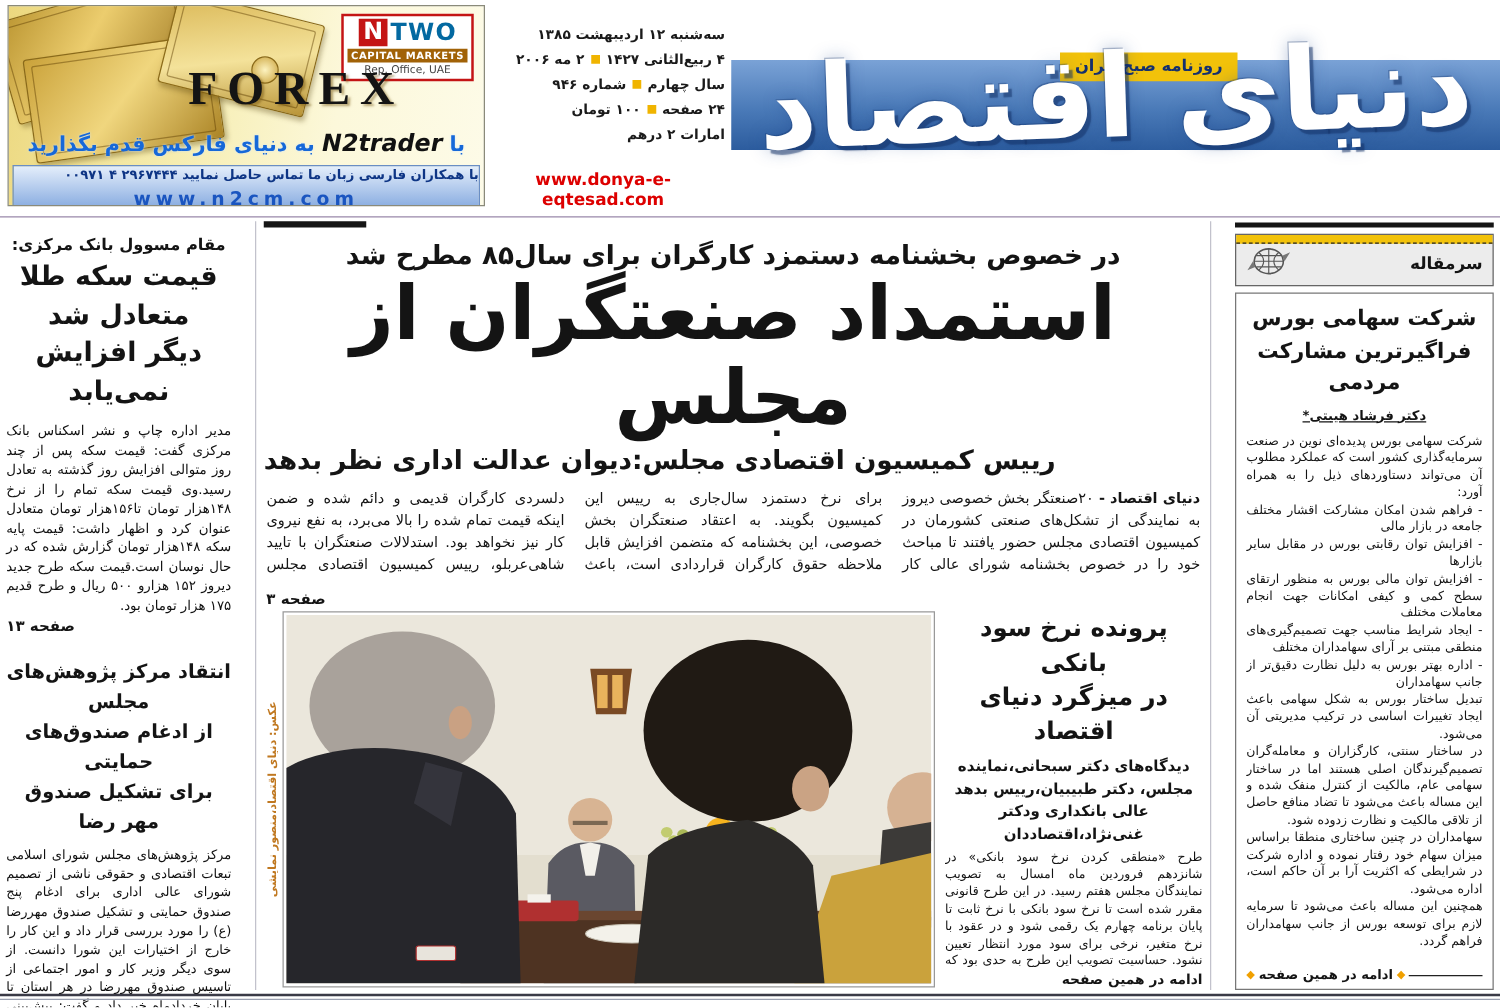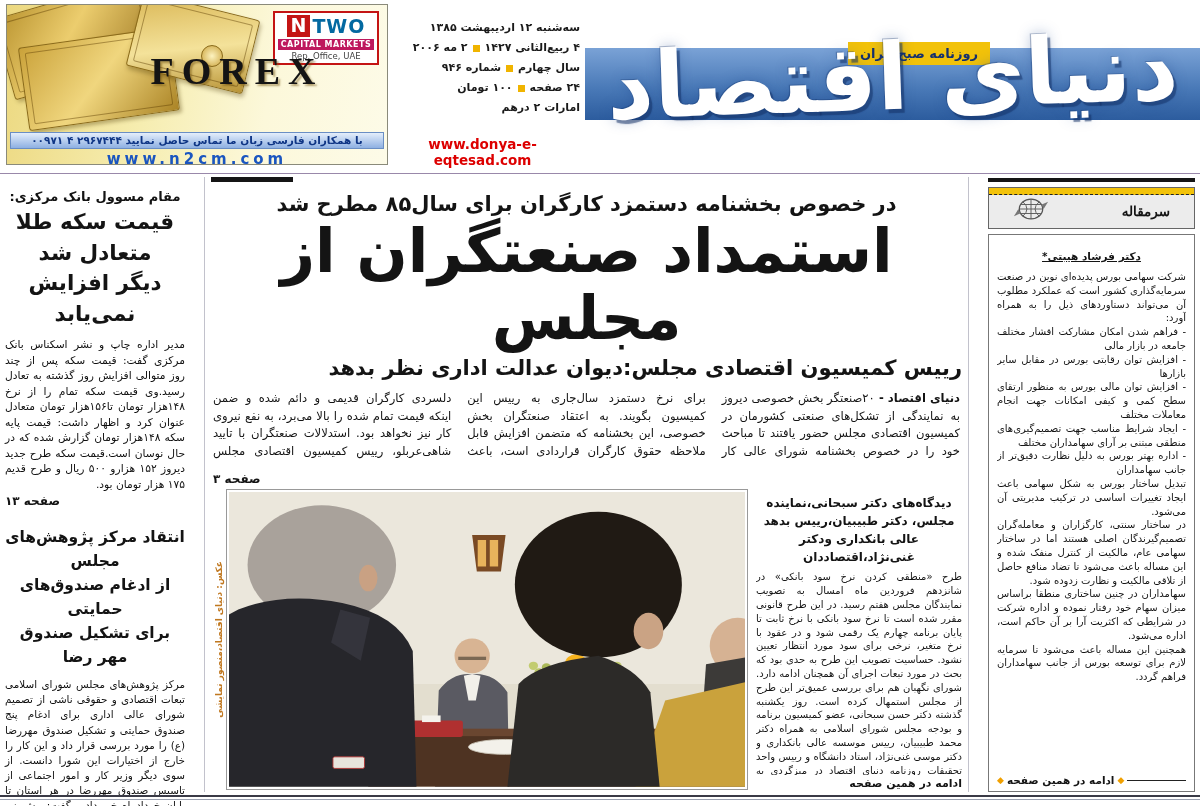--- a/index.html
+++ b/index.html
@@ -18,31 +18,31 @@
   .bill::after { content:""; position:absolute; inset:5px; border:1px solid rgba(90,60,0,.45); border-radius:2px; }
   .b1 { left:6px; top:8px; width:152px; height:84px; transform:rotate(-16deg); background:linear-gradient(135deg,#b8922e,#eccd6e 45%,#9c7622); }
   .b2 { left:28px; top:48px; width:152px; height:84px; transform:rotate(-8deg); background:linear-gradient(135deg,#caa23a,#f0d67e 50%,#ab8426); }
   .b3 { left:138px; top:16px; width:120px; height:76px; transform:rotate(14deg); background:linear-gradient(160deg,#d9b654,#f4e29a 55%,#b89336); }
   .coin { position:absolute; left:206px; top:56px; width:22px; height:22px; border-radius:50%;
           background:radial-gradient(#fdf3c0,#caa23a); border:1px solid #8a6a1a; }
   .ntwo { position:absolute; right:8px; top:6px; width:106px; border:2px solid #c41414; background:#fff; padding:2px 3px 2px; text-align:center; }
   .ntwo-top { display:flex; align-items:center; justify-content:center; gap:2px; }
   .n-box { background:#c41414; color:#fff; font-weight:bold; font-size:19px; line-height:1.1; padding:0 4px 1px; }
   .two-txt { color:#0369a1; font-weight:bold; font-size:19px; letter-spacing:1px; }
-  .cap-bar { background:#be185d; color:#fff; font-size:8px; font-weight:bold; letter-spacing:.5px; margin-top:2px; padding:1px 0; }
+  .cap-bar { background:#a16207; color:#fff; font-size:8px; font-weight:bold; letter-spacing:.5px; margin-top:2px; padding:1px 0; }
   .rep-txt { font-size:8.5px; color:#444; margin-top:1px; }
   .forex-title { position:absolute; left:86px; right:6px; top:44px; text-align:center;
                  font-family:"Liberation Serif", serif; font-weight:bold; font-size:38px; letter-spacing:8px;
                  color:#141414; text-shadow:2px 2px 2px rgba(120,90,20,.55); }
   .forex-tagline { position:absolute; left:4px; right:4px; top:99px; direction:rtl; text-align:center;
                    font-weight:bold; font-size:16.5px; color:#1668d8; text-shadow:0 0 2px #cfe4ff; }
   .brand { font-size:19px; color:#111; text-shadow:none; display:inline-block; direction:ltr; font-style:italic; }
-  .contact-strip { position:absolute; left:3px; right:3px; top:127px; height:17px;
+  .contact-strip { position:absolute; left:3px; right:3px; top:127px; height:33px;
                    background:linear-gradient(#e4eefb,#8eb0e2); border:1px solid #6a8ec4; color:#0e3585;
-                   font-weight:bold; font-size:10.5px; text-align:center; line-height:15px; }
+                   font-weight:bold; font-size:10.5px; line-height:15px; }
   .ad-url { position:absolute; left:3px; right:3px; top:145px; text-align:center; color:#1a55c0;
             font-weight:bold; font-size:15px; letter-spacing:4px; }
 
   
   .date-block { position:absolute; left:392px; top:6px; width:192px; height:162px; }
   .red-tagline { color:#dd0000; font-weight:bold; font-size:12.5px; text-align:center; direction:rtl; }
   .dates { margin-top:15px; direction:rtl; font-size:11px; font-weight:bold; color:#1a1a1a; text-align:right; padding-right:4px; }
   .dl { margin-bottom:7px; white-space:nowrap; }
   .sq { display:inline-block; width:7px; height:7px; background:#f0b400; margin:0 5px; vertical-align:middle; }
   .site-url { position:absolute; bottom:0; left:0; right:11px; text-align:center; color:#dd0000; font-weight:bold; font-size:13.5px; }
@@ -73,21 +73,21 @@
   .a1-head  { font-size:21.5px; font-weight:bold; text-align:center; line-height:1.42; white-space:pre-line; margin-top:3px; direction:rtl; }
   .a-body   { direction:rtl; text-align:justify; font-size:10.7px; line-height:1.45; margin-top:8px; color:#101010; }
   .pageref  { font-weight:bold; font-size:12px; direction:rtl; text-align:left; margin-top:2px; }
   .ysep { height:4px; background:#f2c114; width:116px; margin:9px auto 4px; }
   .a2-head { font-size:15.5px; font-weight:bold; text-align:center; line-height:1.55; white-space:pre-line; margin-top:4px; direction:rtl; }
   .redbar { height:5px; background:#cc2200; margin:9px -5px 0; }
 
   
   .kicker { font-size:21px; font-weight:bold; text-align:center; margin-top:10px; direction:rtl; }
   .bigh { font-size:60px; font-weight:bold; text-align:center; direction:rtl; line-height:1.12; margin-top:2px; }
-  .subh { font-size:21px; font-weight:bold; text-align:right; direction:rtl; margin:4px 0 10px; }
+  .subh { font-size:21px; font-weight:bold; text-align:left; direction:rtl; margin:4px 0 10px; }
   .b3wrap { direction:rtl; padding:0 2px; column-count:3; column-gap:16px; font-size:11.6px; line-height:1.5;
             text-align:justify; height:80px; overflow:hidden; }
   .lead { font-weight:bold; }
   .p3 { font-weight:bold; font-size:12px; text-align:left; padding-left:2px; margin:2px 0 3px; direction:rtl; }
   .prow { display:flex; direction:rtl; gap:8px; flex:1; min-height:0; padding-bottom:2px; }
   .rate { width:206px; display:flex; flex-direction:column; direction:rtl; }
   .rhead { font-size:19.5px; font-weight:bold; text-align:center; line-height:1.4; white-space:pre-line; }
   .rsub  { font-size:12px; font-weight:bold; text-align:center; line-height:1.5; margin:5px 0 4px; }
   .rbody { font-size:10px; line-height:1.38; text-align:justify; flex:1; overflow:hidden; }
   .rcont { font-weight:bold; font-size:11px; margin-top:2px; }
@@ -95,21 +95,21 @@
   .credit { width:15px; display:flex; align-items:center; justify-content:center; }
   .credit span { writing-mode:vertical-rl; transform:rotate(180deg); font-size:9px; font-weight:bold;
                  color:#c07820; white-space:nowrap; }
   .pframe { flex:1; border:1px solid #999; background:#fff; padding:2px; display:flex; min-width:0; }
   .pframe svg { width:100%; height:100%; }
 
   
   .rc-bar { height:4px; background:#151515; margin-top:1px; }
   .ed-head { border:1px solid #666; margin-top:5px; background:#ececec; }
   .ed-yellow { height:7px; background:#f2c20a; border-bottom:1px dashed #222; }
-  .ed-row { display:flex; direction:rtl; align-items:center; justify-content:space-between; padding:2px 24px 3px;font-family:Liberation Serif, serif; }
+  .ed-row { display:flex; direction:rtl; align-items:center; justify-content:space-between; padding:2px 8px 3px; }
   .ed-label { font-weight:bold; font-size:13.5px; }
   .ed-box { border:1.5px solid #777; margin-top:5px; flex:1; padding:8px 8px 5px; display:flex;
             flex-direction:column; direction:rtl; min-height:0; }
   .ed-title { font-size:17px; font-weight:bold; text-align:center; line-height:1.5; white-space:pre-line; }
   .ed-author { font-size:10.5px; font-weight:bold; text-align:center; margin:7px 0 8px; text-decoration:underline; }
   .ed-body { font-size:10px; line-height:1.38; text-align:justify; white-space:pre-line; flex:1; overflow:hidden; }
   .ed-cont { display:flex; align-items:center; gap:3px; margin-top:4px; }
   .ed-cont .rule { flex:1; border-top:1.5px solid #222; }
   .ed-cont .dia { color:#f0a000; font-size:9px; }
   .ed-cont .lbl { font-size:10.5px; font-weight:bold; }
@@ -133,20 +133,25 @@
       </div>
       <div class="ntwo">
         <div class="ntwo-top">
           <span class="n-box">N</span>
           <span class="two-txt">TWO</span>
         </div>
         <div class="cap-bar">CAPITAL MARKETS</div>
         <div class="rep-txt">Rep. Office, UAE</div>
       </div>
       <div class="forex-title">FOREX</div>
+      <div class="forex-tagline" dir="rtl">
+        <span>با</span>
+        <span class="brand">N2trader</span>
+        <span>به دنیای فارکس قدم بگذارید</span>
+      </div>
       <div class="contact-strip" dir="rtl">با همکاران فارسی زبان ما تماس حاصل نمایید ۲۹۶۷۴۴۴ ۴ ۰۰۹۷۱</div>
       <div class="ad-url">www.n2cm.com</div>
     </div>
 
     <div class="date-block">
       <div class="dates">
         <div class="dl">سه‌شنبه ۱۲ اردیبهشت ۱۳۸۵</div>
         <div class="dl">
           <span>۴ ربیع‌الثانی ۱۴۲۷</span><span class="sq"></span><span>۲ مه ۲۰۰۶</span>
         </div>
@@ -198,20 +203,22 @@
       <div class="kicker">در خصوص بخشنامه دستمزد کارگران برای سال۸۵ مطرح شد</div>
       <h1 class="bigh">استمداد صنعتگران از مجلس</h1>
       <div class="subh">رییس کمیسیون اقتصادی مجلس:دیوان عدالت اداری نظر بدهد</div>
       <div class="b3wrap">
         <span class="lead">دنیای اقتصاد - </span><span>۲۰صنعتگر بخش خصوصی دیروز به نمایندگی از تشکل‌های صنعتی کشورمان در کمیسیون اقتصادی مجلس حضور یافتند تا مباحث خود را در خصوص بخشنامه شورای عالی کار برای نرخ دستمزد سال‌جاری به رییس این کمیسیون بگویند. به اعتقاد صنعتگران بخش خصوصی، این بخشنامه که متضمن افزایش قابل ملاحظه حقوق کارگران قراردادی است، باعث دلسردی کارگران قدیمی و دائم شده و ضمن اینکه قیمت تمام شده را بالا می‌برد، به نفع نیروی کار نیز نخواهد بود. استدلالات صنعتگران با تایید شاهی‌عربلو، رییس کمیسیون اقتصادی مجلس روبه‌رو شد و او نیز بخشنامه شورای عالی کار را به نفع کارگران ندانست. به گفته شاهی‌عربلو، حقوق کارگر را باید نفس کار تعیین کند و در مورد بخشنامه نیز بهترین راهکار دیوان عدالت اداری است که باید وارد شود و نظر بدهد.</span>
       </div>
       <div class="p3">صفحه ۳</div>
 
       <div class="prow">
         <article class="rate">
+          <h2 class="rhead">پرونده نرخ سود بانکی
+در میزگرد دنیای اقتصاد</h2>
           <div class="rsub">دیدگاه‌های دکتر سبحانی،نماینده مجلس، دکتر طبیبیان،رییس بدهد عالی بانکداری ودکتر غنی‌نژاد،اقتصاددان</div>
           <p class="rbody">طرح «منطقی کردن نرخ سود بانکی» در شانزدهم فروردین ماه امسال به تصویب نمایندگان مجلس هفتم رسید. در این طرح قانونی مقرر شده است تا نرخ سود بانکی با نرخ ثابت تا پایان برنامه چهارم یک رقمی شود و در عقود با نرخ متغیر، نرخی برای سود مورد انتظار تعیین نشود. حساسیت تصویب این طرح به حدی بود که بحث در مورد تبعات اجرای آن همچنان ادامه دارد. شورای نگهبان هم برای بررسی عمیق‌تر این طرح از مجلس استمهال کرده است. روز یکشنبه گذشته دکتر حسن سبحانی، عضو کمیسیون برنامه و بودجه مجلس شورای اسلامی به همراه دکتر محمد طبیبیان، رییس موسسه عالی بانکداری و دکتر موسی غنی‌نژاد، استاد دانشگاه و رییس واحد تحقیقات روزنامه دنیای اقتصاد در میزگردی به منظور بررسی تبعات اجرای این طرح حضور یافتند.</p>
           <div class="rcont">ادامه در همین صفحه</div>
         </article>
 
         <div class="pwrap">
           <div class="credit">
             <span>عکس: دنیای اقتصاد،منصور نمایشی</span>
           </div>
           <div class="pframe">
@@ -280,20 +287,22 @@
           <span>
             <svg viewBox="0 0 40 26" width="36" height="24">
               <ellipse cx="20" cy="13" rx="13" ry="11" fill="none" stroke="#555" stroke-width="1.4"></ellipse>
               <path d="M7 13 H33 M20 2 V24 M11 5 Q20 13 11 21 M29 5 Q20 13 29 21 M9 8 H31 M9 18 H31" stroke="#555" stroke-width="1" fill="none"></path>
               <path d="M32 8 L39 5 L34 13 Z M8 18 L1 21 L6 13 Z" fill="#777"></path>
             </svg>
           </span>
         </div>
       </div>
       <div class="ed-box">
+        <h3 class="ed-title">شرکت سهامی بورس
+فراگیرترین مشارکت مردمی</h3>
         <div class="ed-author">دکتر فرشاد هیبتی*</div>
         <p class="ed-body">شرکت سهامی بورس پدیده‌ای نوین در صنعت سرمایه‌گذاری کشور است که عملکرد مطلوب آن می‌تواند دستاوردهای ذیل را به همراه آورد:
 - فراهم شدن امکان مشارکت اقشار مختلف جامعه در بازار مالی
 - افزایش توان رقابتی بورس در مقابل سایر بازارها
 - افزایش توان مالی بورس به منظور ارتقای سطح کمی و کیفی امکانات جهت انجام معاملات مختلف
 - ایجاد شرایط مناسب جهت تصمیم‌گیری‌های منطقی مبتنی بر آرای سهامداران مختلف
 - اداره بهتر بورس به دلیل نظارت دقیق‌تر از جانب سهامداران
 تبدیل ساختار بورس به شکل سهامی باعث ایجاد تغییرات اساسی در ترکیب مدیریتی آن می‌شود.
 در ساختار سنتی، کارگزاران و معامله‌گران تصمیم‌گیرندگان اصلی هستند اما در ساختار سهامی عام، مالکیت از کنترل منفک شده و این مساله باعث می‌شود تا تضاد منافع حاصل از تلاقی مالکیت و نظارت زدوده شود.
 سهامداران در چنین ساختاری منطقا براساس میزان سهام خود رفتار نموده و اداره شرکت در شرایطی که اکثریت آرا بر آن حاکم است، اداره می‌شود.

